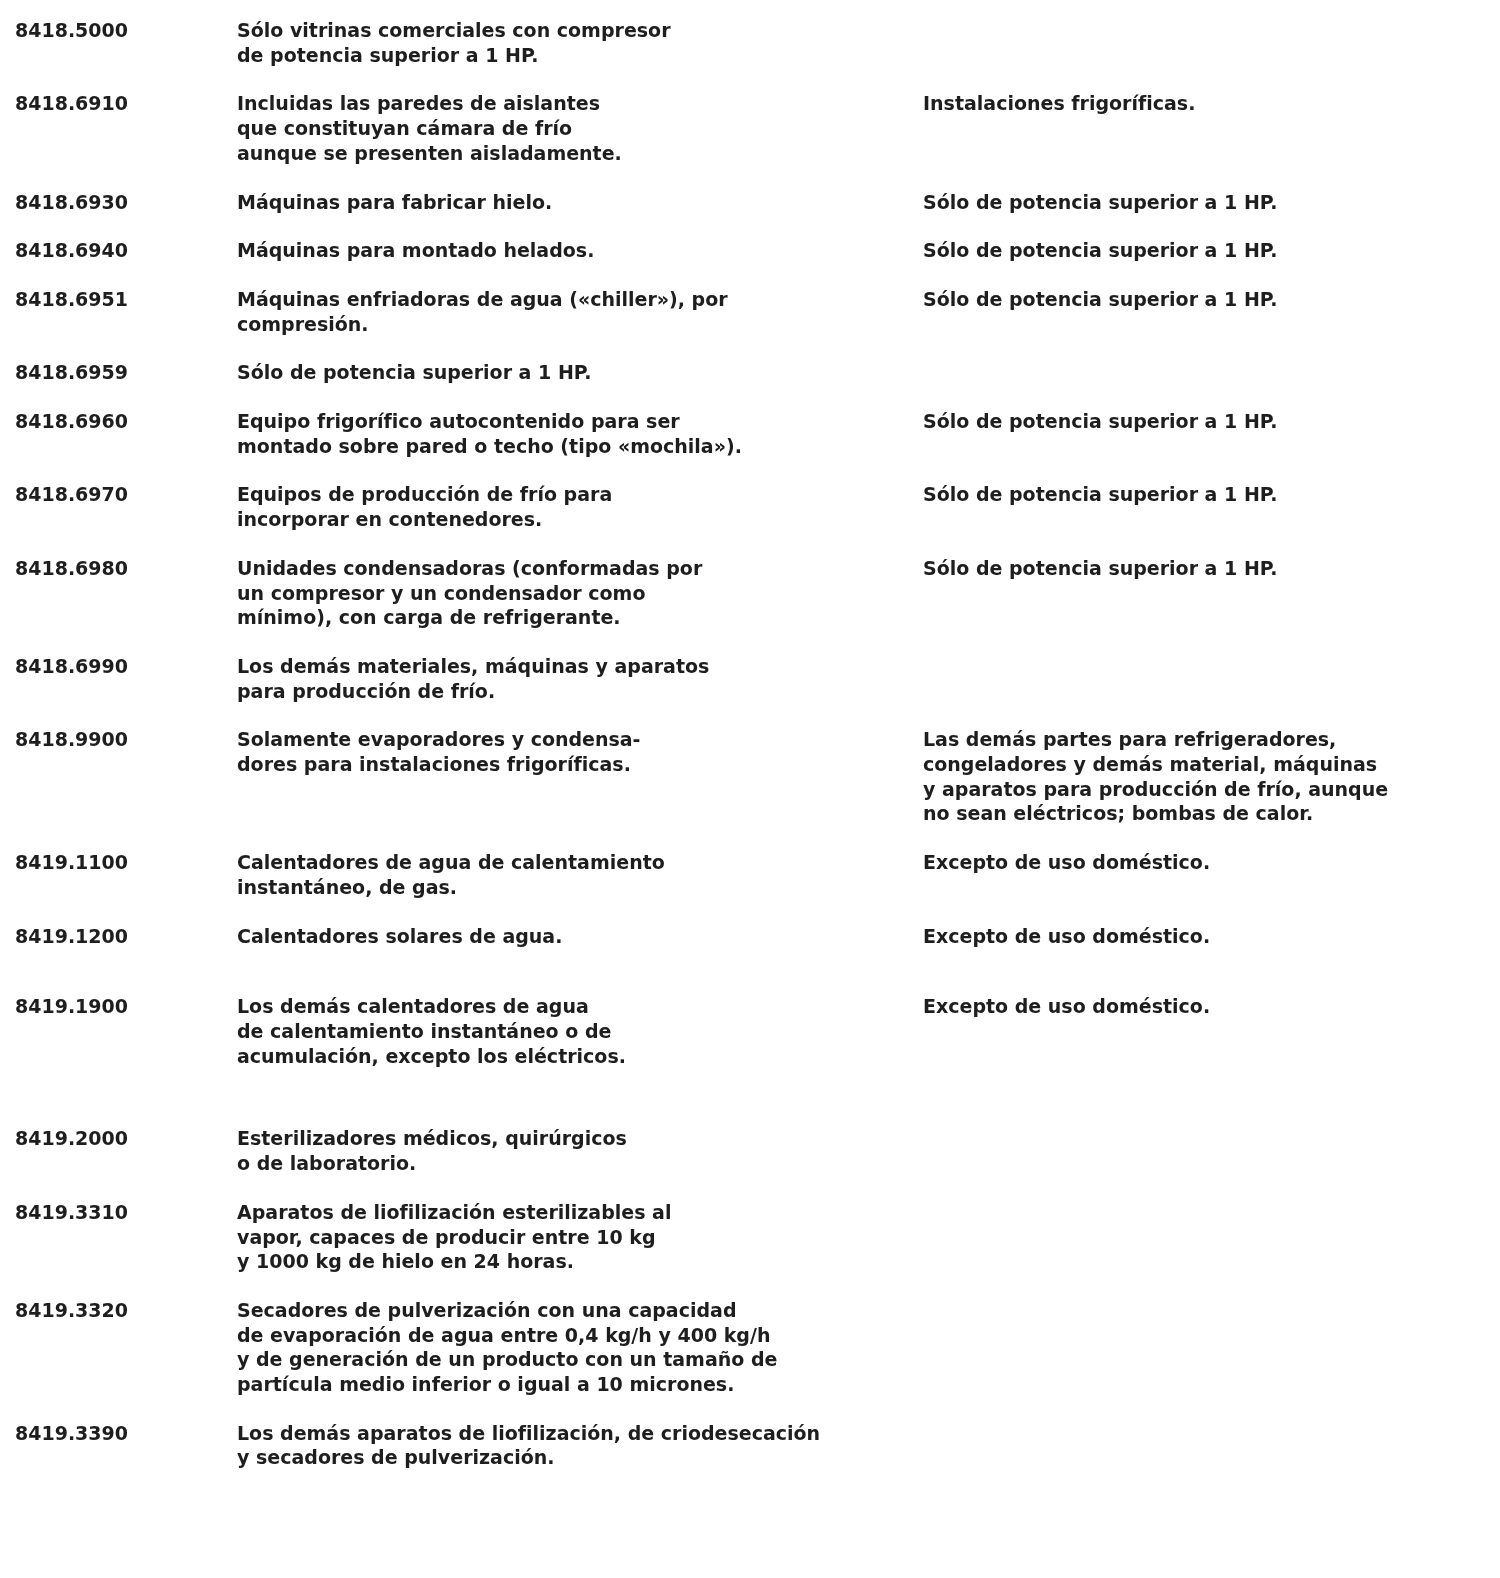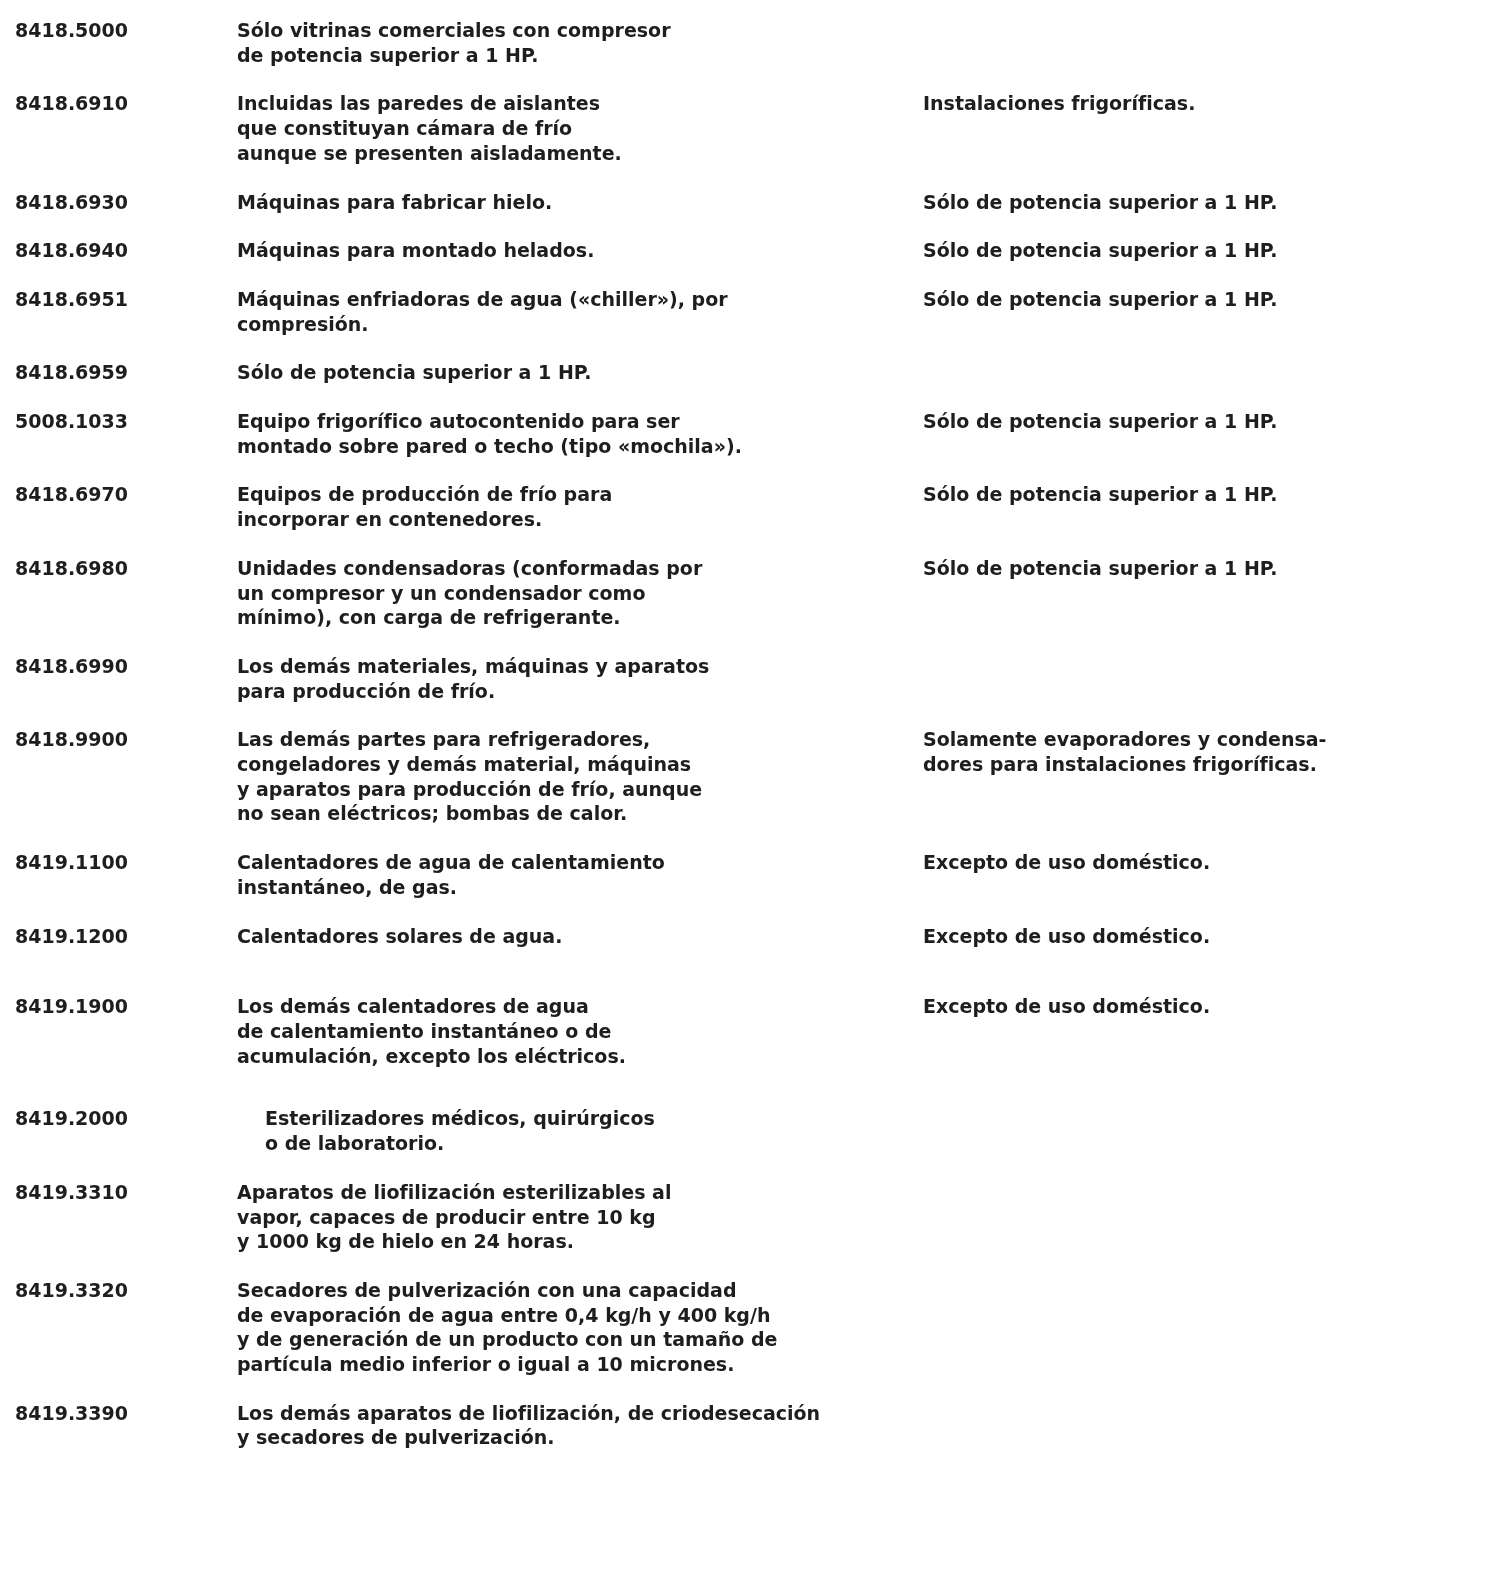--- a/index.html
+++ b/index.html
@@ -23,21 +23,21 @@
   }
   .row {
     display: grid;
     grid-template-columns: 222px 686px auto;
     align-items: start;
     font-weight: bold;
   }
   .row + .row { margin-top: 24px; }
   
   .row:nth-child(14) { margin-top: 46px; }
-  .row:nth-child(15) { margin-top: 38px; gap: 28px; }
+  .row:nth-child(15) { margin-top: 58px; }
   .cell {
     white-space: pre-line;
   }
   .col-code { }
   .col-desc { }
   .col-note { }
 </style>
 </head>
 <body>
 
@@ -74,21 +74,21 @@
 compresión.</div>
     <div class="cell col-note">Sólo de potencia superior a 1 HP.</div>
   </div>
 
   <div class="row">
     <div class="cell col-code">8418.6959</div>
     <div class="cell col-note">Sólo de potencia superior a 1 HP.</div>
   </div>
 
   <div class="row">
-    <div class="cell col-code">5008.1033</div>
+    <div class="cell col-code">8418.6960</div>
     <div class="cell col-desc">Equipo frigorífico autocontenido para ser
 montado sobre pared o techo (tipo «mochila»).</div>
     <div class="cell col-note">Sólo de potencia superior a 1 HP.</div>
   </div>
 
   <div class="row">
     <div class="cell col-code">8418.6970</div>
     <div class="cell col-desc">Equipos de producción de frío para
 incorporar en contenedores.</div>
     <div class="cell col-note">Sólo de potencia superior a 1 HP.</div>
@@ -103,26 +103,26 @@
   </div>
 
   <div class="row">
     <div class="cell col-code">8418.6990</div>
     <div class="cell col-desc">Los demás materiales, máquinas y aparatos
 para producción de frío.</div>
   </div>
 
   <div class="row">
     <div class="cell col-code">8418.9900</div>
+    <div class="cell col-note">Solamente evaporadores y condensa-
+dores para instalaciones frigoríficas.</div>
     <div class="cell col-desc">Las demás partes para refrigeradores,
 congeladores y demás material, máquinas
 y aparatos para producción de frío, aunque
 no sean eléctricos; bombas de calor.</div>
-    <div class="cell col-note">Solamente evaporadores y condensa-
-dores para instalaciones frigoríficas.</div>
   </div>
 
   <div class="row">
     <div class="cell col-code">8419.1100</div>
     <div class="cell col-desc">Calentadores de agua de calentamiento
 instantáneo, de gas.</div>
     <div class="cell col-note">Excepto de uso doméstico.</div>
   </div>
 
   <div class="row">

